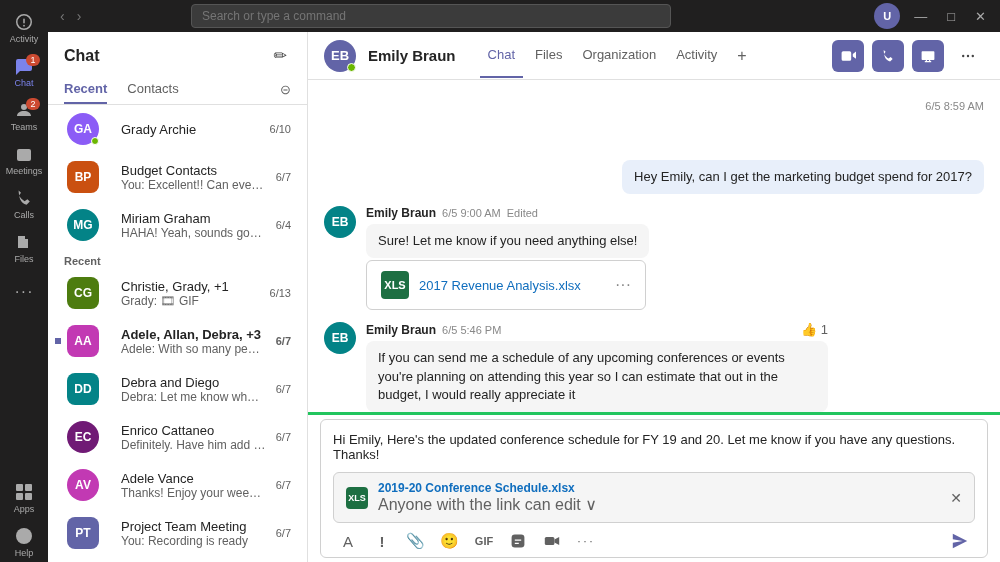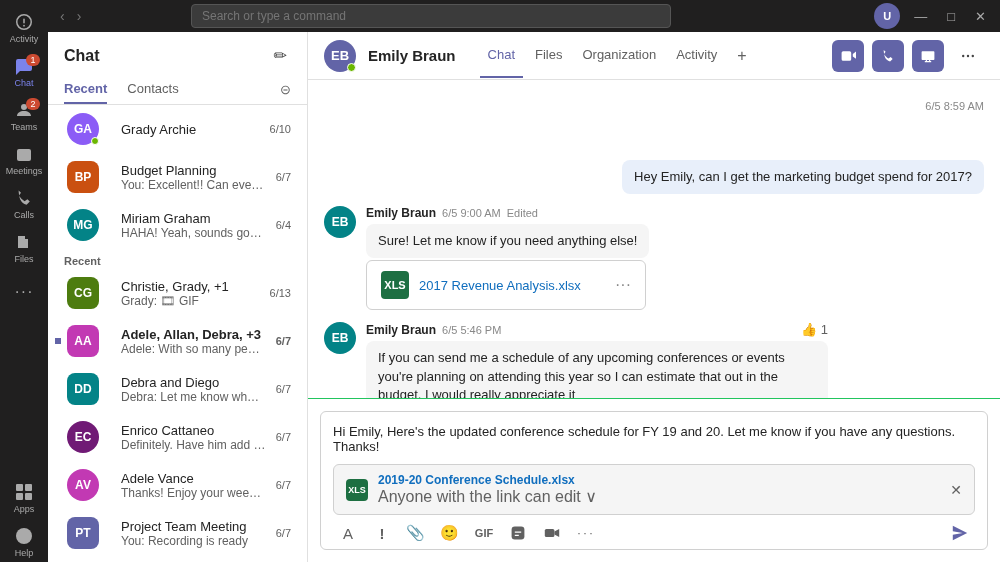--- a/index.html
+++ b/index.html
@@ -294,22 +294,22 @@
       color: white;
       font-size: 11px;
       font-weight: 700;
       flex-shrink: 0;
     }
     .file-name { font-size: 13px; color: #106ebe; flex: 1; }
     .file-more { color: #888; cursor: pointer; font-size: 16px; }
 
     
     .compose-area {
-      border-top: 1px solid #22c55e;
-      padding: 12px 12px;
+      border-top: 3px solid #22c55e;
+      padding: 4px 12px;
       background: #fff;
     }
     .file-preview-bar {
       background: #f5f5f5;
       border: 1px solid #d0d0d0;
       border-radius: 6px;
       padding: 8px 12px;
       display: flex;
       align-items: center;
       gap: 10px;
@@ -457,21 +457,21 @@
             <div class="chat-item-name">Grady Archie</div>
             <div class="chat-item-preview"></div>
           </div>
           <div class="chat-item-meta">
               <span class="chat-item-time">6/10</span>
             </div>
         </div>
         <div class="chat-item">
           <div class="chat-item-avatar group" style="background:#ca5010">BP</div>
           <div class="chat-item-content">
-            <div class="chat-item-name">Budget Planning</div>
+            <div class="chat-item-name">Budget Contacts</div>
             <div class="chat-item-preview">You: Excellent!! Can everyone put their info into th...</div>
           </div>
           <div class="chat-item-meta">
               <span class="chat-item-time">6/7</span>
             </div>
         </div>
         <div class="chat-item">
           <div class="chat-item-avatar" style="background:#038387">MG</div>
           <div class="chat-item-content">
             <div class="chat-item-name">Miriam Graham</div>

